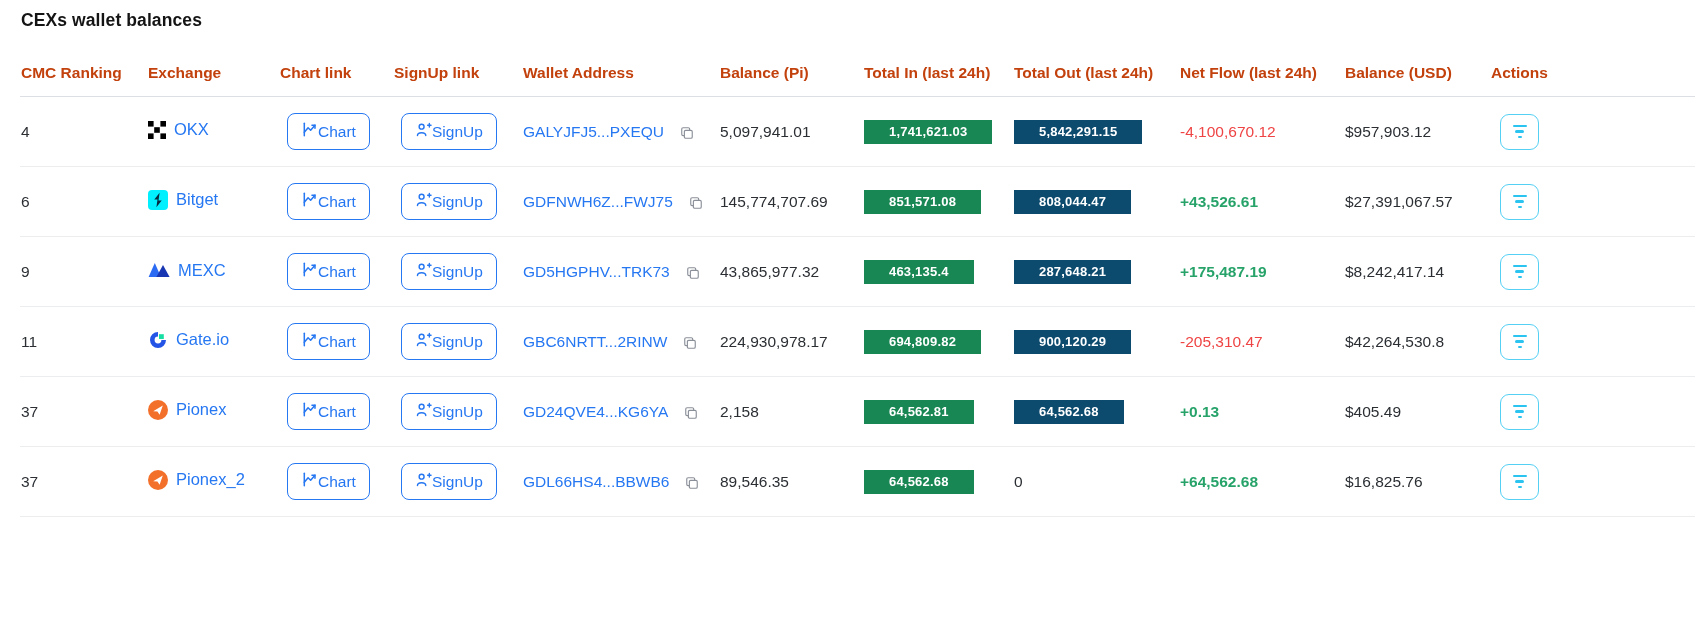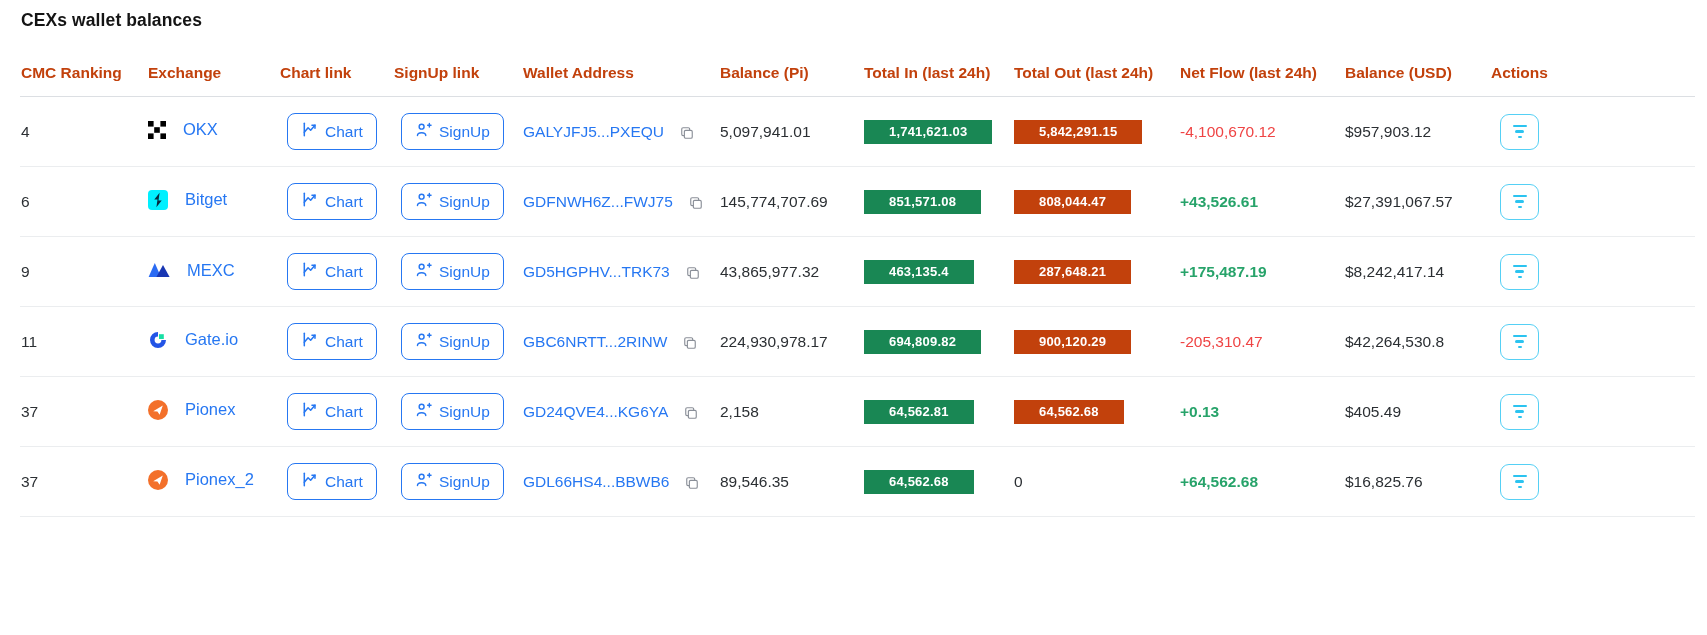--- a/index.html
+++ b/index.html
@@ -25,40 +25,40 @@
   }
   tbody td {
     height: 70px; font-size: 15.5px; color:#2b2f33;
     border-bottom: 1px solid #ebedef;
     padding: 0 6px 0 1px; vertical-align: middle; white-space: nowrap; overflow: hidden;
   }
   td.btn-cell { padding-left: 8px; }
   td.action-cell { padding-left: 10px; }
   tr.total-row td { height: 60px; font-weight: 700; color:#16181b; }
 
-  .exch { display:inline-flex; align-items:center; gap:17px; }
+  .exch { display:inline-flex; align-items:center; gap:8px; }
   .exch .logo { display:inline-flex; align-items:center; }
   a.exlink { color:#2677f2; font-size:16.5px; text-decoration:none; cursor:pointer; }
 
   button.btn {
-    display:inline-flex; align-items:center; gap:7px;
+    display:inline-flex; align-items:center; 
     height:37px; padding:0 13px;
     background:#fff; border:1px solid #2677f2; border-radius:8px;
     color:#2677f2; font-size:15.5px; font-family:inherit; cursor:pointer;
   }
   .wallet { display:inline-flex; align-items:center; gap:16px; }
   a.wlink { color:#2677f2; font-size:15.5px; text-decoration:none; cursor:pointer; }
   .copy { display:inline-flex; cursor:pointer; margin-top:2px; }
 
   .badge {
     display:inline-block; padding:4px 25px 5px; border-radius:0;
     color:#fff; font-size:13px; font-weight:700; letter-spacing:.2px;
   }
   .badge.green { background:#198754; }
-  .badge.red   { background:#c2410c; }
+  .badge.red   { background:#0c4a6e; }
 
   .pos { color:#27a36a;font-weight:bold; }
   .neg { color:#ef4444; }
   tr.total-row td.neg { color:#dc3545; }
 
   button.action-btn {
     width:39px; height:36px; background:#fff;
     border:1px solid #55d0f5; border-radius:9px;
     display:inline-flex; align-items:center; justify-content:center; cursor:pointer;
   }

